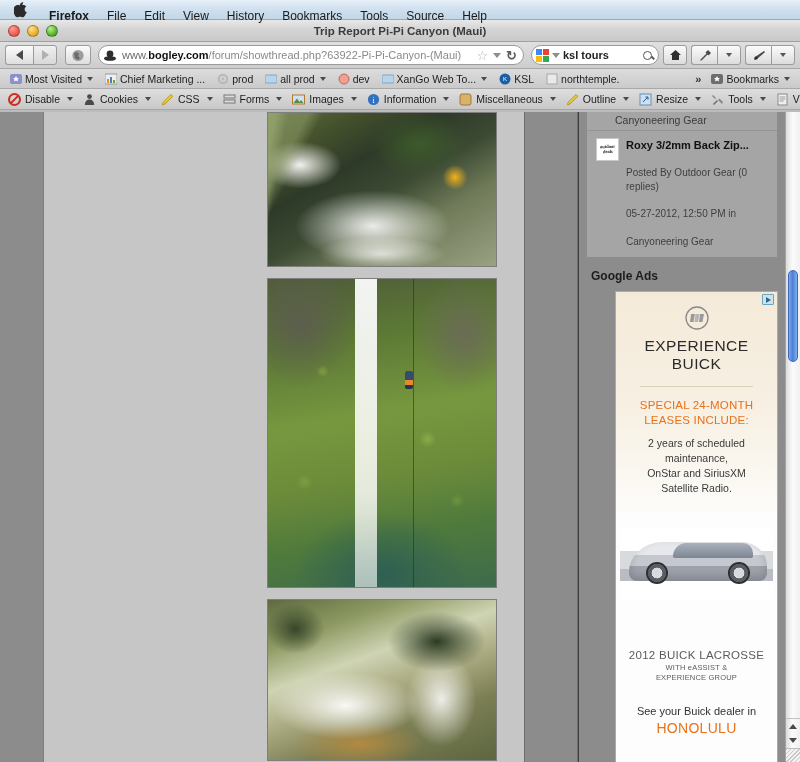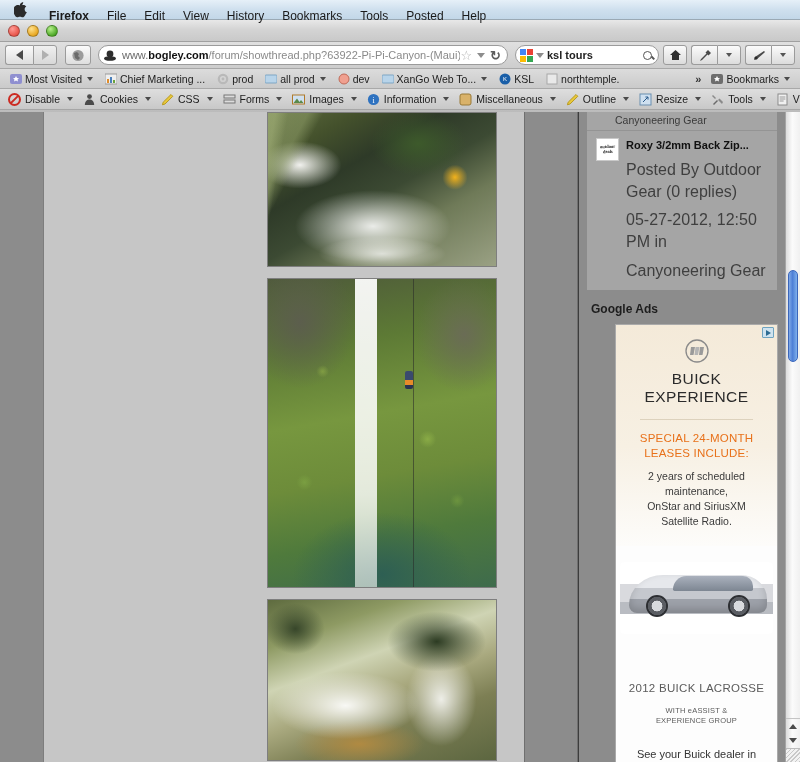--- a/index.html
+++ b/index.html
@@ -118,21 +118,21 @@
   .url-text b { color: #111; font-weight: bold; }
   .url-text .pre { color: #6b6b6b; }
   .url-icons { display:flex; align-items:center; gap:5px; flex: 0 0 auto; }
   .star {
     font-size: 13px; color: #b4b4b4; line-height: 1;
   }
   .caret-dn { width:0;height:0;border-left:4px solid transparent;border-right:4px solid transparent;border-top:5px solid #8d8d8d; }
   .reload { font-size: 13px; color: #5c5c5c; font-weight: bold; line-height: 1; }
 
   .searchbar {
-    width: 144px; height: 20px;
+    width: 128px; height: 20px;
     background: #fff;
     border: 1px solid #9b9b9b;
     border-radius: 10px;
     display: flex; align-items: center;
     padding: 0 5px 0 3px;
     flex: 0 0 auto;
   }
   .gfav { width:15px;height:15px;flex:0 0 auto;margin-right:2px; }
   .search-text { flex:1 1 auto; font-size: 11px; color: #222; font-weight: bold; padding-left:3px; }
   .mag {
@@ -316,21 +316,21 @@
     width: 23px; height: 23px;
     background: #fff;
     border: 1px solid #c9c9c9;
     flex: 0 0 auto;
     display:flex;align-items:center;justify-content:center;
     overflow:hidden;
   }
   .sb-thumb-txt { font-size: 4.5px; color:#111; font-weight:bold; text-align:center; line-height:1.15; transform: rotate(-2deg); font-family:"Liberation Serif", serif;}
   .sb-text { flex: 1 1 auto; min-width: 0; }
   .sb-title { font-size: 11px; font-weight: bold; color: #111; line-height: 1.3; }
-  .sb-meta { font-size: 16px; color: #3f3f3f; line-height: 1.35; margin-top: 7px; }
+  .sb-meta { font-size: 10px; color: #3f3f3f; line-height: 1.35; margin-top: 14px; }
 
   .sb-head {
     font-size: 12px; font-weight: bold; color: #1d1d1d;
     padding: 12px 0 8px 12px;
   }
 
   .ad-wrap {
     width: 163px;
     margin-left: 36px;
     background: #fdfdfd;
@@ -369,21 +369,21 @@
     color: #3a3a3a; font-size: 10.5px; line-height: 1.45;
     margin-top: 8px;
   }
   .ad-car {
     height: 72px; margin: 16px 4px 0 4px; position: relative;
   }
   .ad-model {
     text-align:center; color:#5b5b5b; margin-top: 6px;
   }
   .ad-model .m1 { font-size: 11.5px; letter-spacing:.3px;margin-top:48px; }
-  .ad-model .m2 { font-size: 7.5px; letter-spacing:.2px; margin-top:12px; line-height:1.35; }
+  .ad-model .m2 { font-size: 7.5px; letter-spacing:.2px; margin-top:2px; line-height:1.35; }
   .ad-cta { text-align:center; padding: 22px 8px 0 8px; }
   .ad-cta .c1 { font-size: 11px; color: #333; }
   .ad-cta .c2 { font-size: 14px; color: #e8711a; margin-top: 3px; letter-spacing:.3px; }
   .ad-btn {
     margin: 8px auto 0 auto;
     background: #f0681d;
     color: #fff;
     border-radius: 11px;
     height: 21px;
     width: 134px;
@@ -539,30 +539,31 @@
         <path d="M9.2 0c.1 1-.3 2-.9 2.7-.6.7-1.6 1.3-2.5 1.2-.1-1 .4-2 .9-2.6C7.4.6 8.4.1 9.2 0zM12 11.6c-.3.7-.5 1-.9 1.6-.6.9-1.5 2.1-2.6 2.1-1 0-1.2-.6-2.6-.6-1.3 0-1.6.6-2.6.6-1.1 0-1.9-1-2.5-2C-.9 10.7-1.1 6.6.6 4.5c.8-1 2-1.6 3.1-1.6 1.2 0 1.9.7 2.9.7.9 0 1.5-.7 2.9-.7 1 0 2.1.6 2.8 1.5-2.5 1.4-2.1 5 .7 6.0z" fill="#2b2b2b"></path>
       </svg>
   </span>
   <span class="mi bold">Firefox</span>
   <span class="mi">File</span>
   <span class="mi">Edit</span>
   <span class="mi">View</span>
   <span class="mi">History</span>
   <span class="mi">Bookmarks</span>
   <span class="mi">Tools</span>
-  <span class="mi">Posted</span>
+  <span class="mi">Source</span>
   <span class="mi">Help</span>
 </div>
 
 <div class="titlebar">
   <div class="traffic">
     <span class="tl red"></span>
     <span class="tl yellow"></span>
     <span class="tl green"></span>
   </div>
+  <div class="win-title">Trip Report Pi-Pi Canyon (Maui)</div>
 </div>
 
 <div class="navbar">
   <div class="navgroup">
     <div class="navbtn nav-back">
         <span class="tri tri-l"></span>
       </div>
     <div class="navbtn nav-fwd">
         <span class="tri tri-r"></span>
       </div>
@@ -929,22 +930,22 @@
 
           <div class="ad-top">
             <div class="buick-badge">
               <svg width="24" height="24" viewBox="0 0 24 24">
                   <circle cx="12" cy="12" r="11" fill="none" stroke="#8a8a8a" stroke-width="1.3"></circle>
                   <path d="M6 8 L10 8 L8.5 16 L5 16Z" fill="#9a9a9a"></path>
                   <path d="M10.5 8 L14.5 8 L13 16 L9.5 16Z" fill="#b5b5b5"></path>
                   <path d="M15 8 L19 8 L17.5 16 L14 16Z" fill="#9a9a9a"></path>
                 </svg>
             </div>
+            <div class="ad-h1">EXPERIENCE</div>
             <div class="ad-h1">BUICK</div>
-            <div class="ad-h1">EXPERIENCE</div>
 
             <div class="ad-rule"></div>
 
             <div class="ad-orange">SPECIAL 24-MONTH</div>
             <div class="ad-orange">LEASES INCLUDE:</div>
 
             <div class="ad-body">2 years of scheduled</div>
             <div class="ad-body" style="margin-top:0">maintenance,</div>
             <div class="ad-body" style="margin-top:0">OnStar and SiriusXM</div>
             <div class="ad-body" style="margin-top:0">Satellite Radio.</div>

